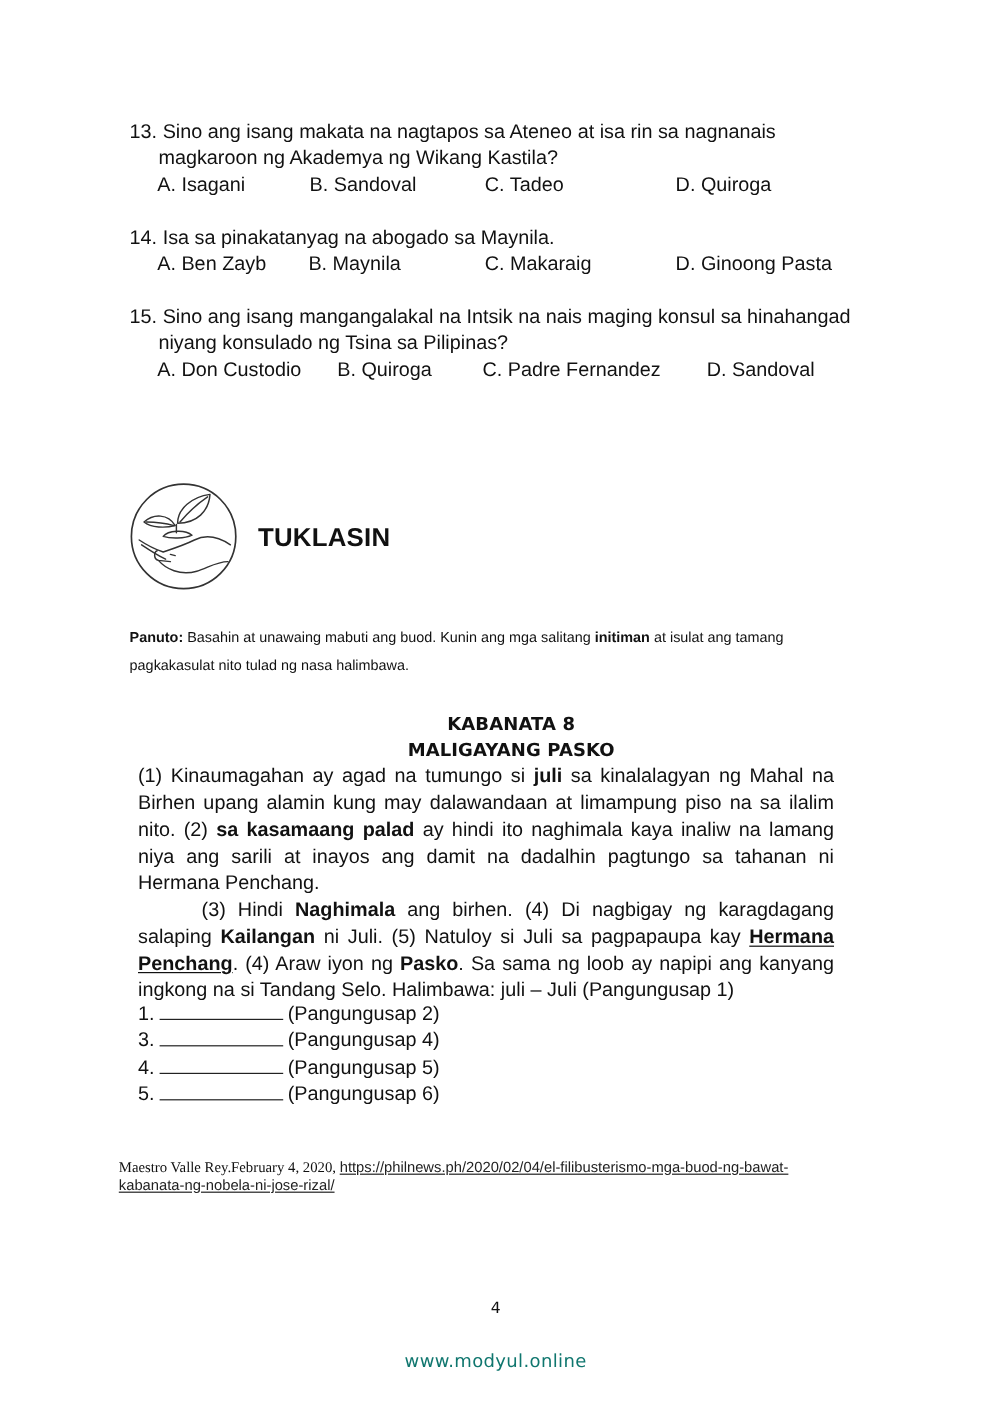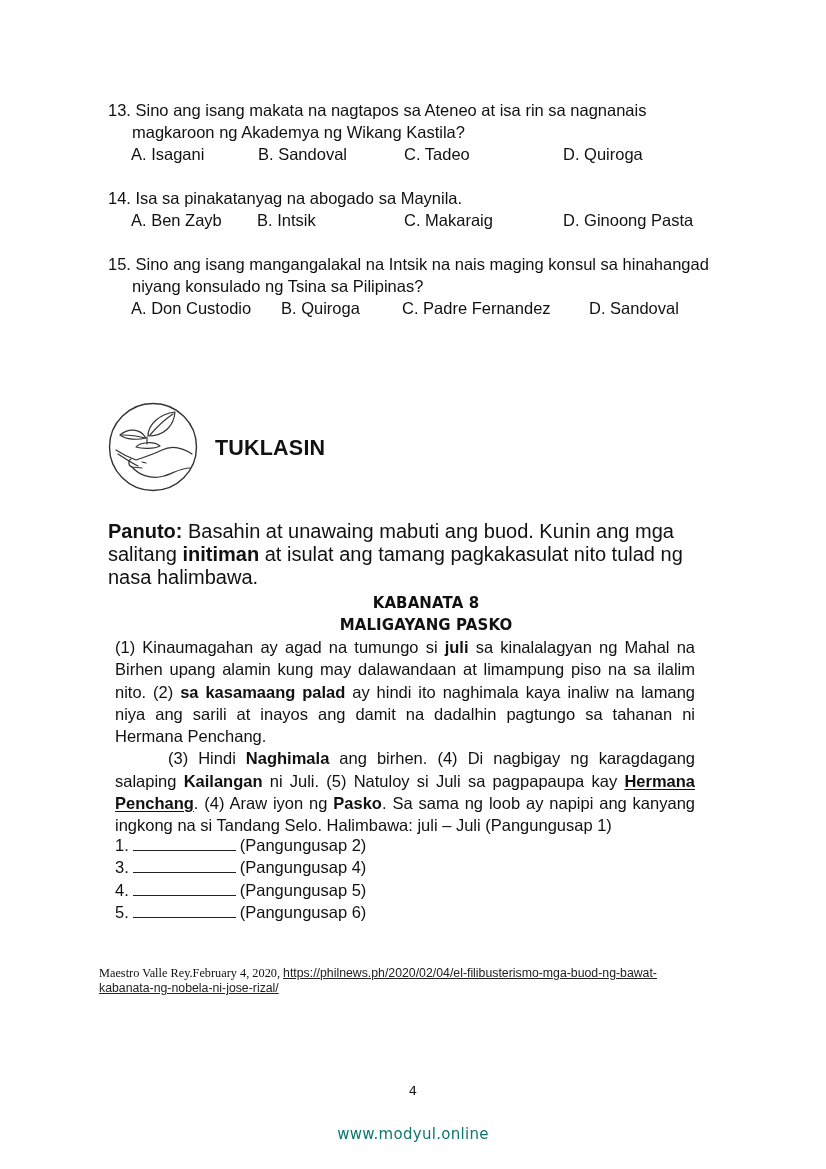--- a/index.html
+++ b/index.html
@@ -14,21 +14,21 @@
 
     .section-icon {
       position: absolute; left: 108px; top: 402px; width: 90px; height: 90px;
     }
     .section-title {
       position: absolute; left: 215px; top: 436px; font-size: 21.5px; font-weight: bold;
       letter-spacing: 0.2px;
     }
     .panuto {
       position: absolute; left: 108px; top: 520px; width: 615px;
-      font-size: 20px; line-height: 23px;
+      font-size: 12px; line-height: 23px;
     }
     .panuto b { font-weight: bold; }
 
     .chapter-head {
       position: absolute; left: 0; width: 826px; text-align: center;
       font-family: "DejaVu Sans", sans-serif; font-weight: bold; font-size: 15px;
       letter-spacing: 0.1px;
       margin-left: 13px;
     }
 
@@ -72,21 +72,21 @@
 <div class="choices" style="left:131px; top:143px;">
   <span style="left:0px;">A. Isagani</span>
   <span style="left:127px;">B. Sandoval</span>
   <span style="left:273px;">C. Tadeo</span>
   <span style="left:432px;">D. Quiroga</span>
 </div>
 
 <div class="abs q-line" style="left:108px; top:187px;">14. Isa sa pinakatanyag na abogado sa Maynila.</div>
 <div class="choices" style="left:131px; top:209px;">
   <span style="left:0px;">A. Ben Zayb</span>
-  <span style="left:126px;">B. Intsik</span>
+  <span style="left:126px;">B. Maynila</span>
   <span style="left:273px;">C. Makaraig</span>
   <span style="left:432px;">D. Ginoong Pasta</span>
 </div>
 
 <div class="abs q-line" style="left:108px; top:253px;">15. Sino ang isang mangangalakal na Intsik na nais maging konsul sa hinahangad</div>
 <div class="abs q-line" style="left:132px; top:275px;">niyang konsulado ng Tsina sa Pilipinas?</div>
 <div class="choices" style="left:131px; top:297px;">
   <span style="left:0px;">A. Don Custodio</span>
   <span style="left:150px;">B. Quiroga</span>
   <span style="left:271px;">C. Padre Fernandez</span>

